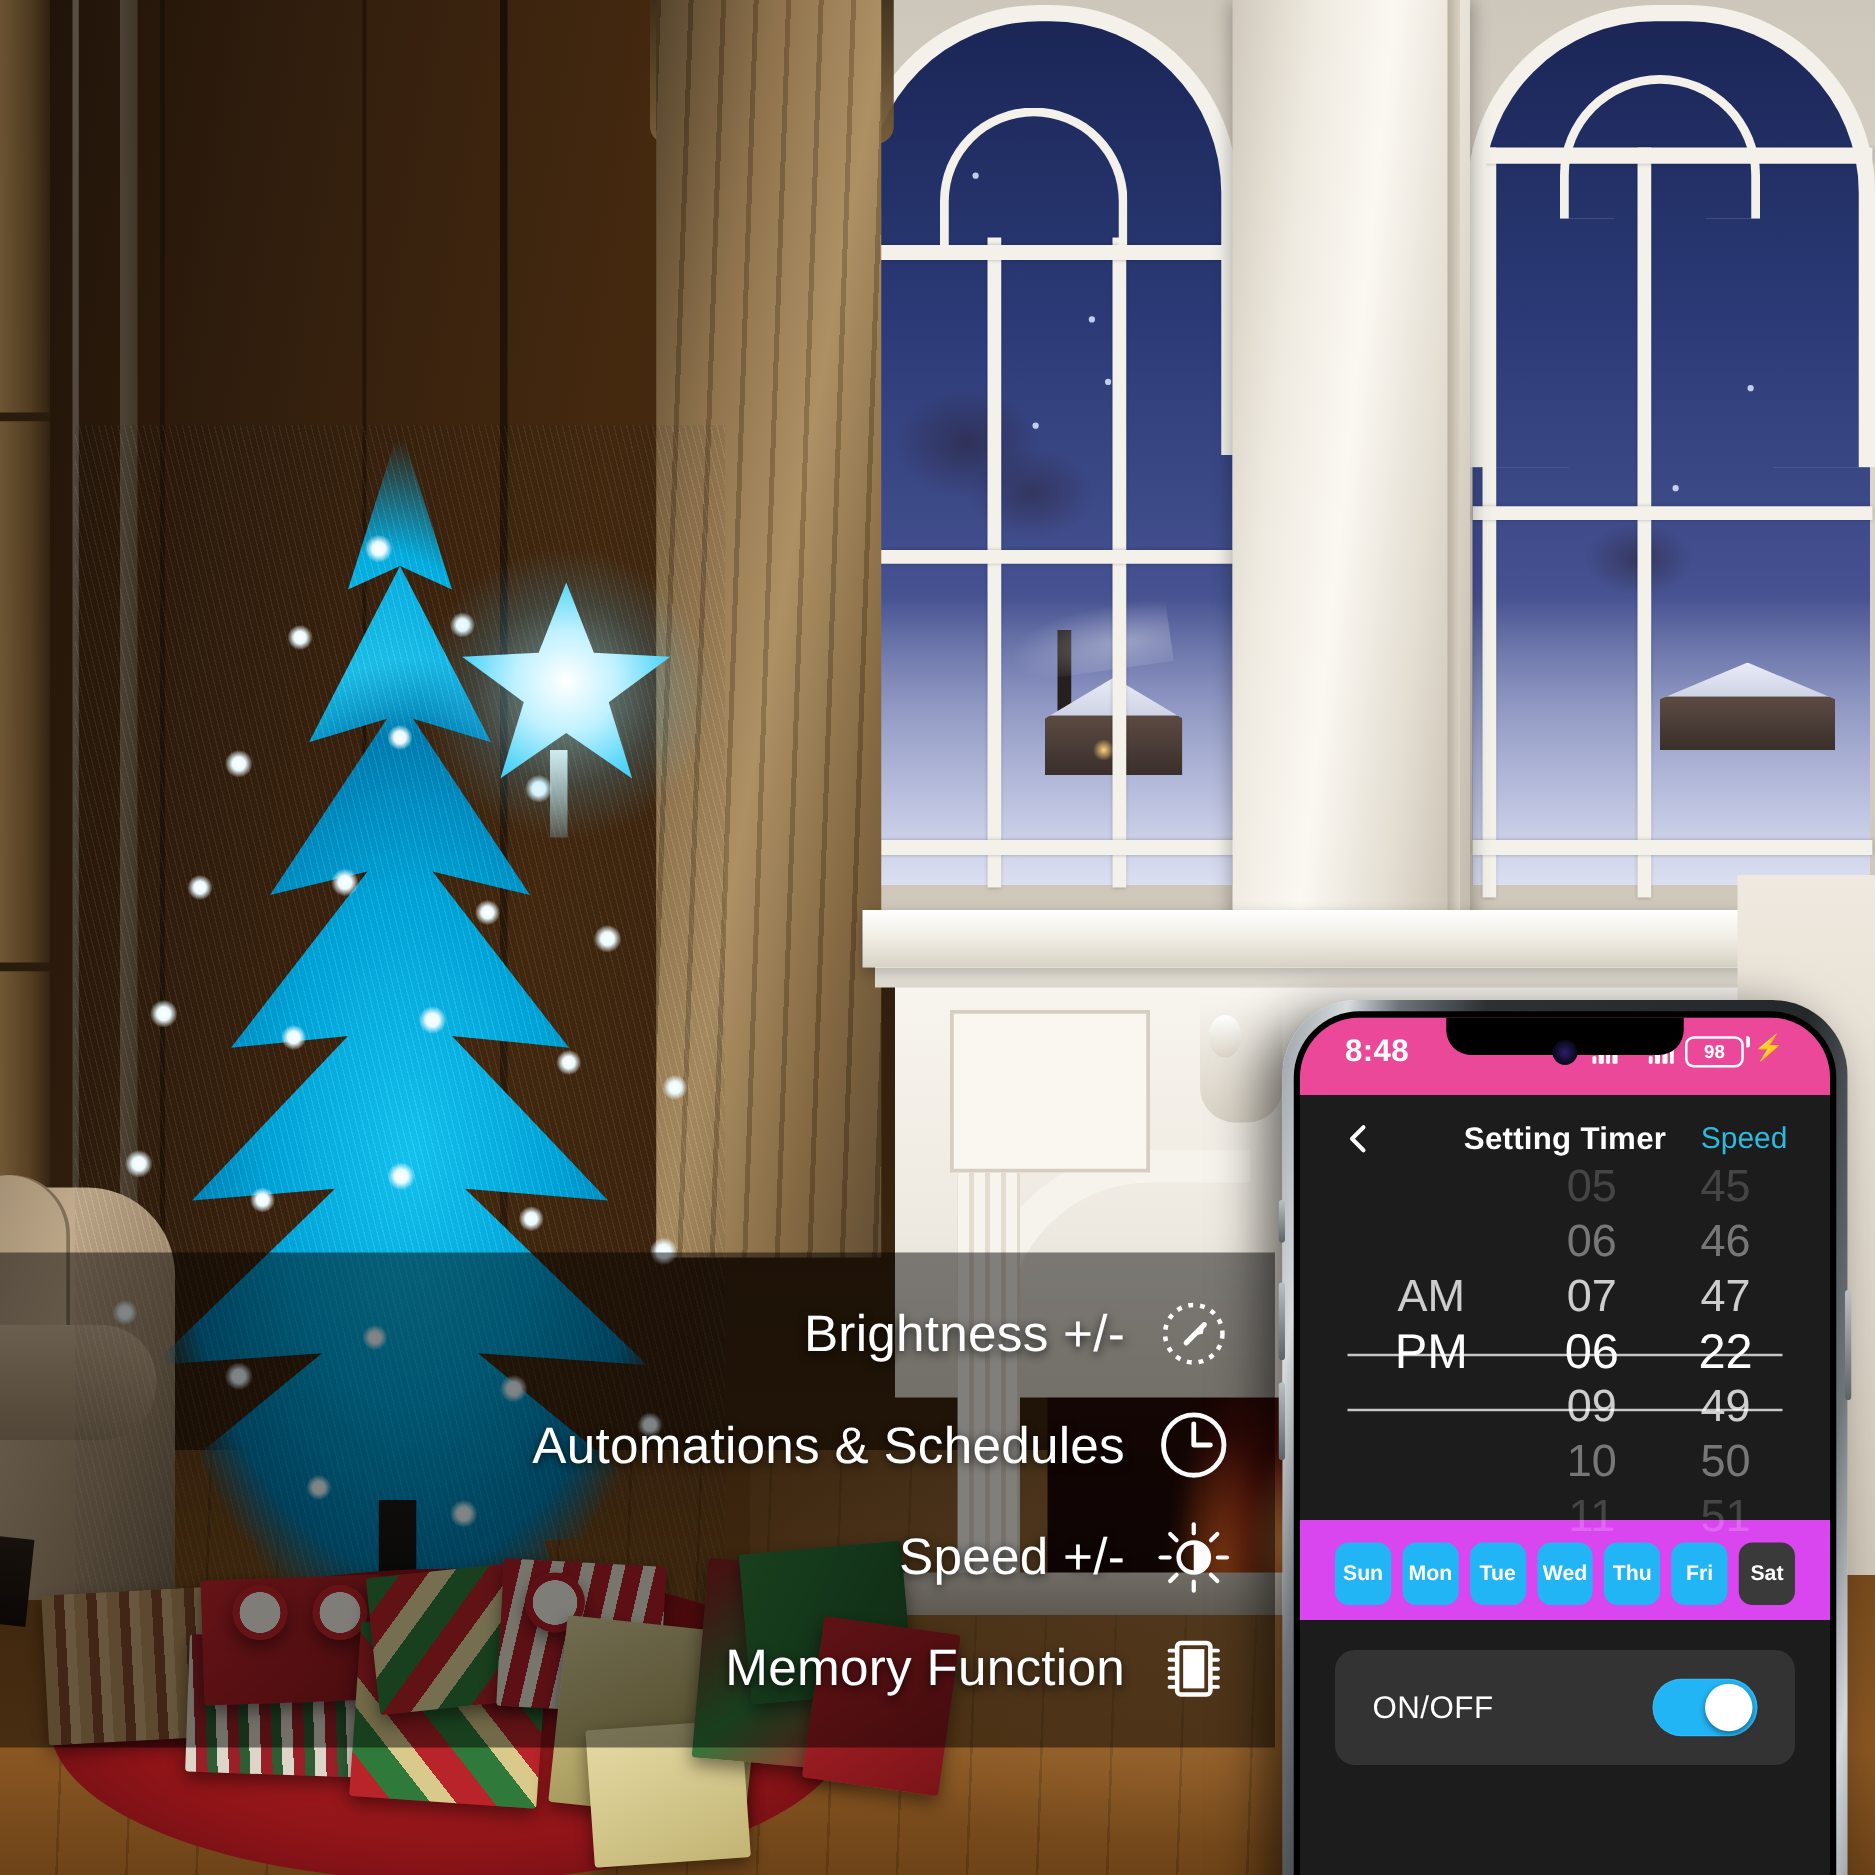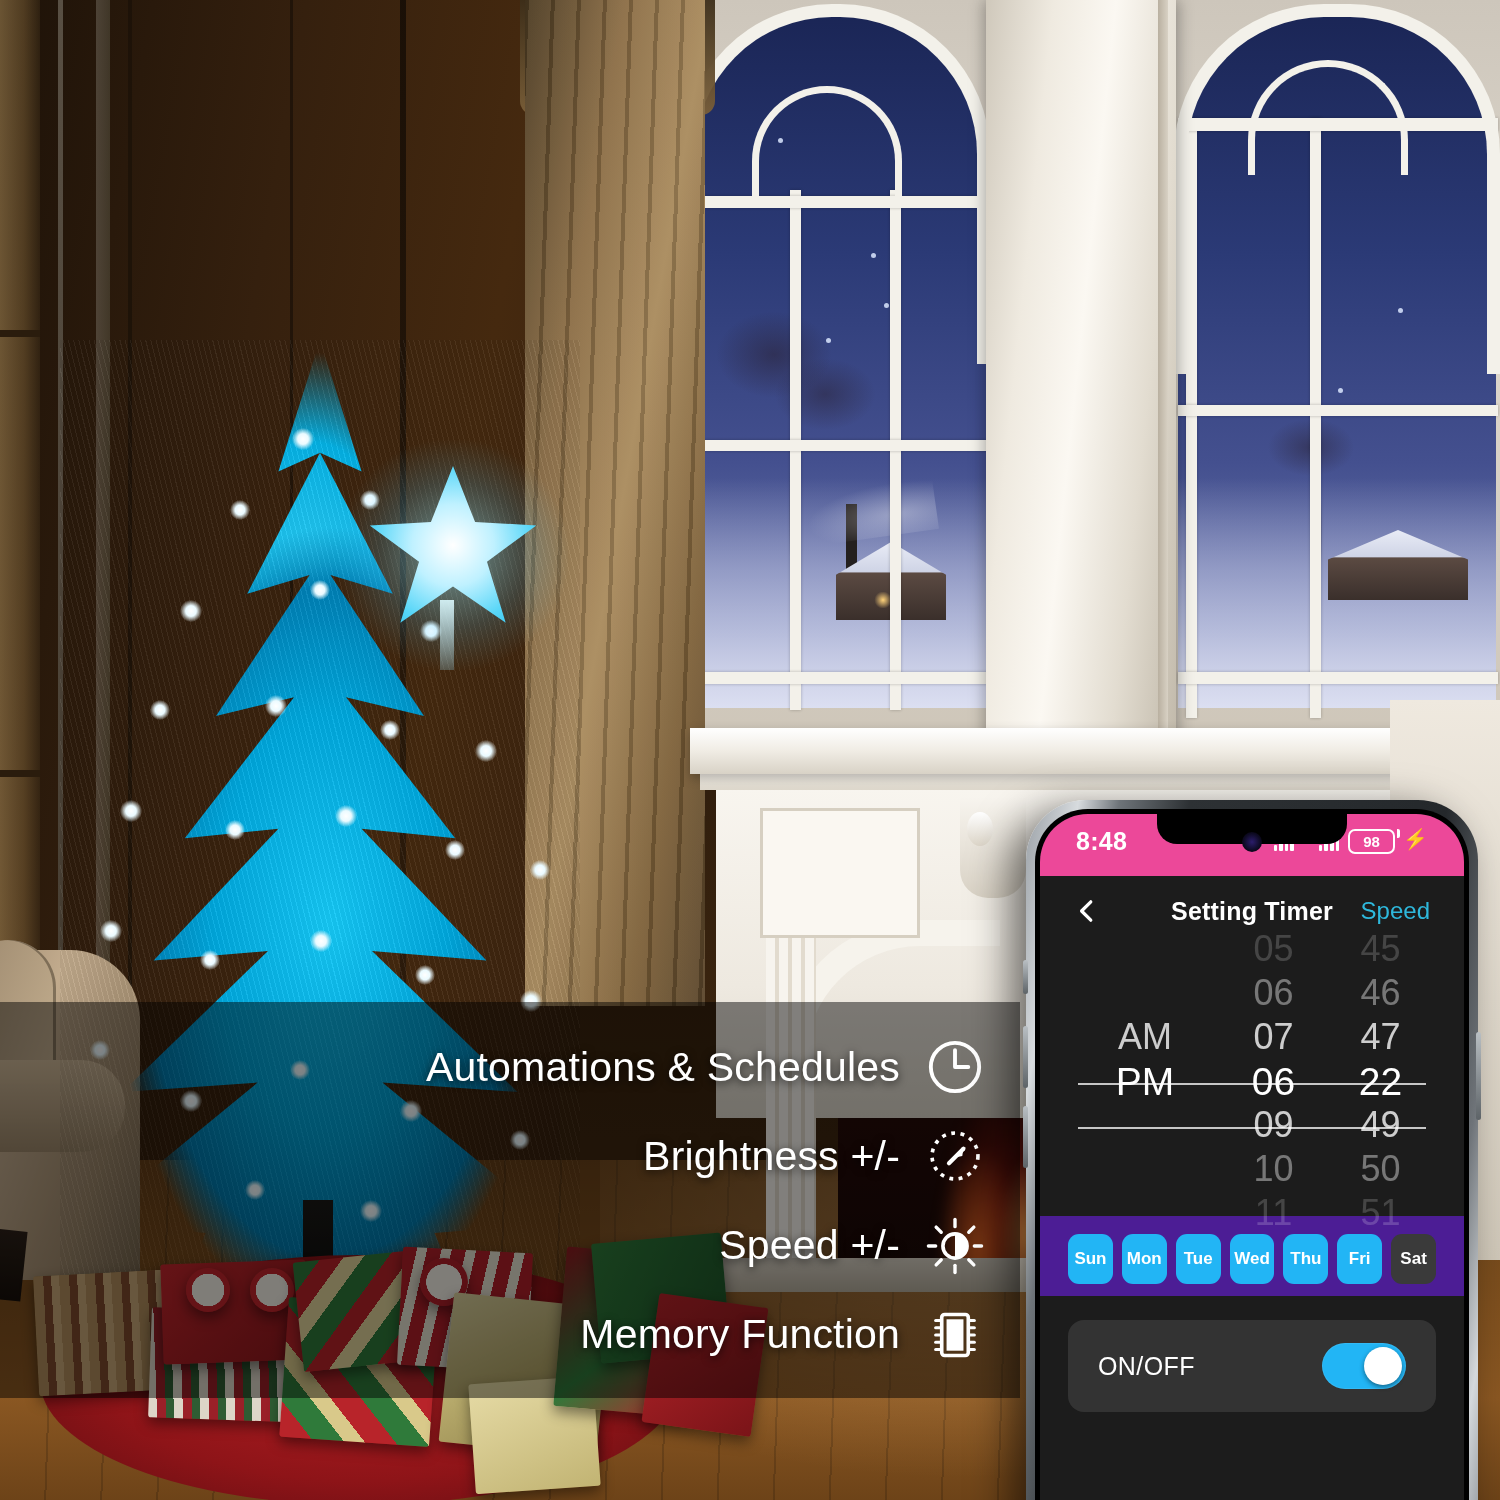--- a/index.html
+++ b/index.html
@@ -346,21 +346,21 @@
   .pitem.blank{ opacity:0;}
   .sel-lines{
     position:absolute; left:38px; right:38px; top:137px; height:46px;
     border-top:2px solid rgba(255,255,255,.75);
     border-bottom:2px solid rgba(255,255,255,.75);
     pointer-events:none;
   }
 
   
   .days{
-    display:flex; gap:9px; padding:18px 28px 12px 28px; background:#4c1d95;
+    display:flex; gap:9px; padding:18px 28px 12px 28px; background:#d946ef;
   }
   .day{
     flex:1; height:50px; border-radius:11px;
     display:flex; align-items:center; justify-content:center;
     font-size:17px; font-weight:600; color:#fff;
   }
   .day.on{ background:#22b5f5;}
   .day.off{ background:#3a3a3a;}
 
   
@@ -540,33 +540,33 @@
   <div class="gift" style="left:596px;top:1238px;width:130px;height:120px;
     background:linear-gradient(120deg,#2f7a3a,#1e5428);transform:rotate(-5deg);"></div>
   <div class="gift" style="left:650px;top:1300px;width:110px;height:130px;
     background:linear-gradient(140deg,#b8242a,#7a1418);transform:rotate(8deg);"></div>
 
   <div class="overlay-band"></div>
 
   <div class="features">
 
     <div class="feature-row">
-      <div class="feature-label">Automations &amp; Schedules</div>
-      <svg class="feature-icon" viewBox="0 0 48 48">
-        <circle cx="24" cy="24" r="20" fill="none" stroke="#fff" stroke-width="3.2"></circle>
-        <path d="M24 10 V24 H35" fill="none" stroke="#fff" stroke-width="3.2" stroke-linecap="round" stroke-linejoin="round"></path>
-      </svg>
-    </div>
-
-    <div class="feature-row">
       <div class="feature-label">Brightness +/-</div>
       <svg class="feature-icon" viewBox="0 0 48 48">
         <circle cx="24" cy="24" r="19" fill="none" stroke="#fff" stroke-width="3" stroke-dasharray="3.2 4.6"></circle>
         <path d="M19 30 L31 18" fill="none" stroke="#fff" stroke-width="3.4" stroke-linecap="round"></path>
         <path d="M31 18 l-1 6 l-5 1 z" fill="#fff"></path>
+      </svg>
+    </div>
+
+    <div class="feature-row">
+      <div class="feature-label">Automations &amp; Schedules</div>
+      <svg class="feature-icon" viewBox="0 0 48 48">
+        <circle cx="24" cy="24" r="20" fill="none" stroke="#fff" stroke-width="3.2"></circle>
+        <path d="M24 10 V24 H35" fill="none" stroke="#fff" stroke-width="3.2" stroke-linecap="round" stroke-linejoin="round"></path>
       </svg>
     </div>
 
     <div class="feature-row">
       <div class="feature-label">Speed +/-</div>
       <svg class="feature-icon" viewBox="0 0 48 48">
         <circle cx="24" cy="24" r="10" fill="none" stroke="#fff" stroke-width="3"></circle>
         <path d="M24 14 A10 10 0 0 1 24 34 Z" fill="#fff"></path>
         <g stroke="#fff" stroke-width="2.8" stroke-linecap="round">
           <line x1="24" y1="2" x2="24" y2="8"></line>

